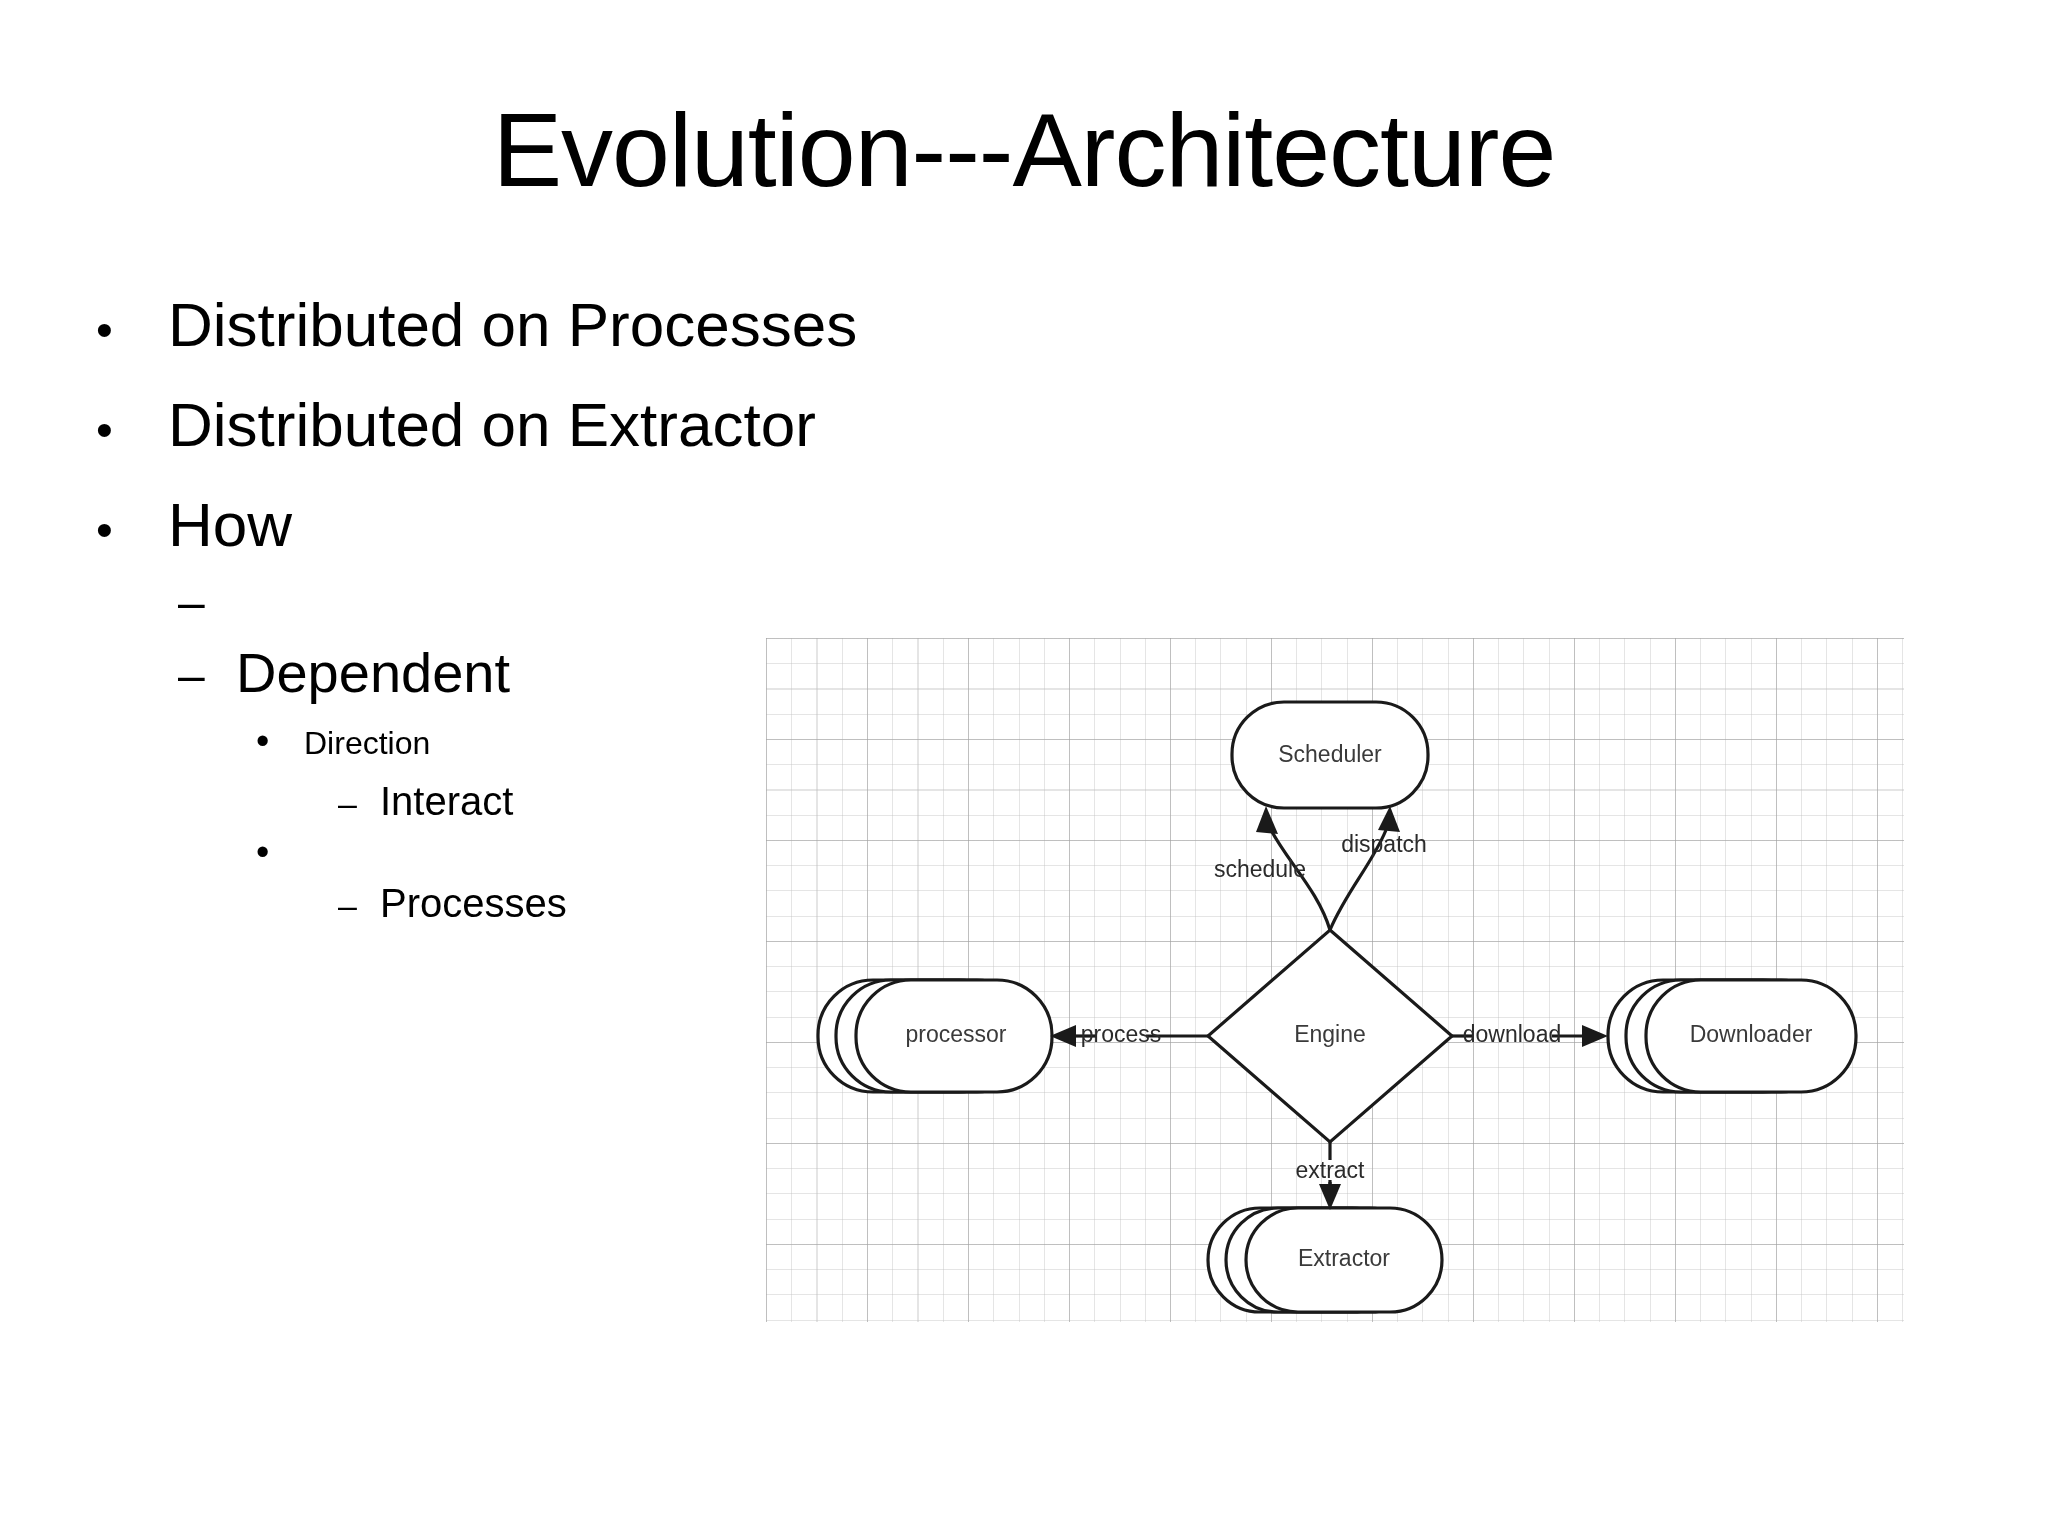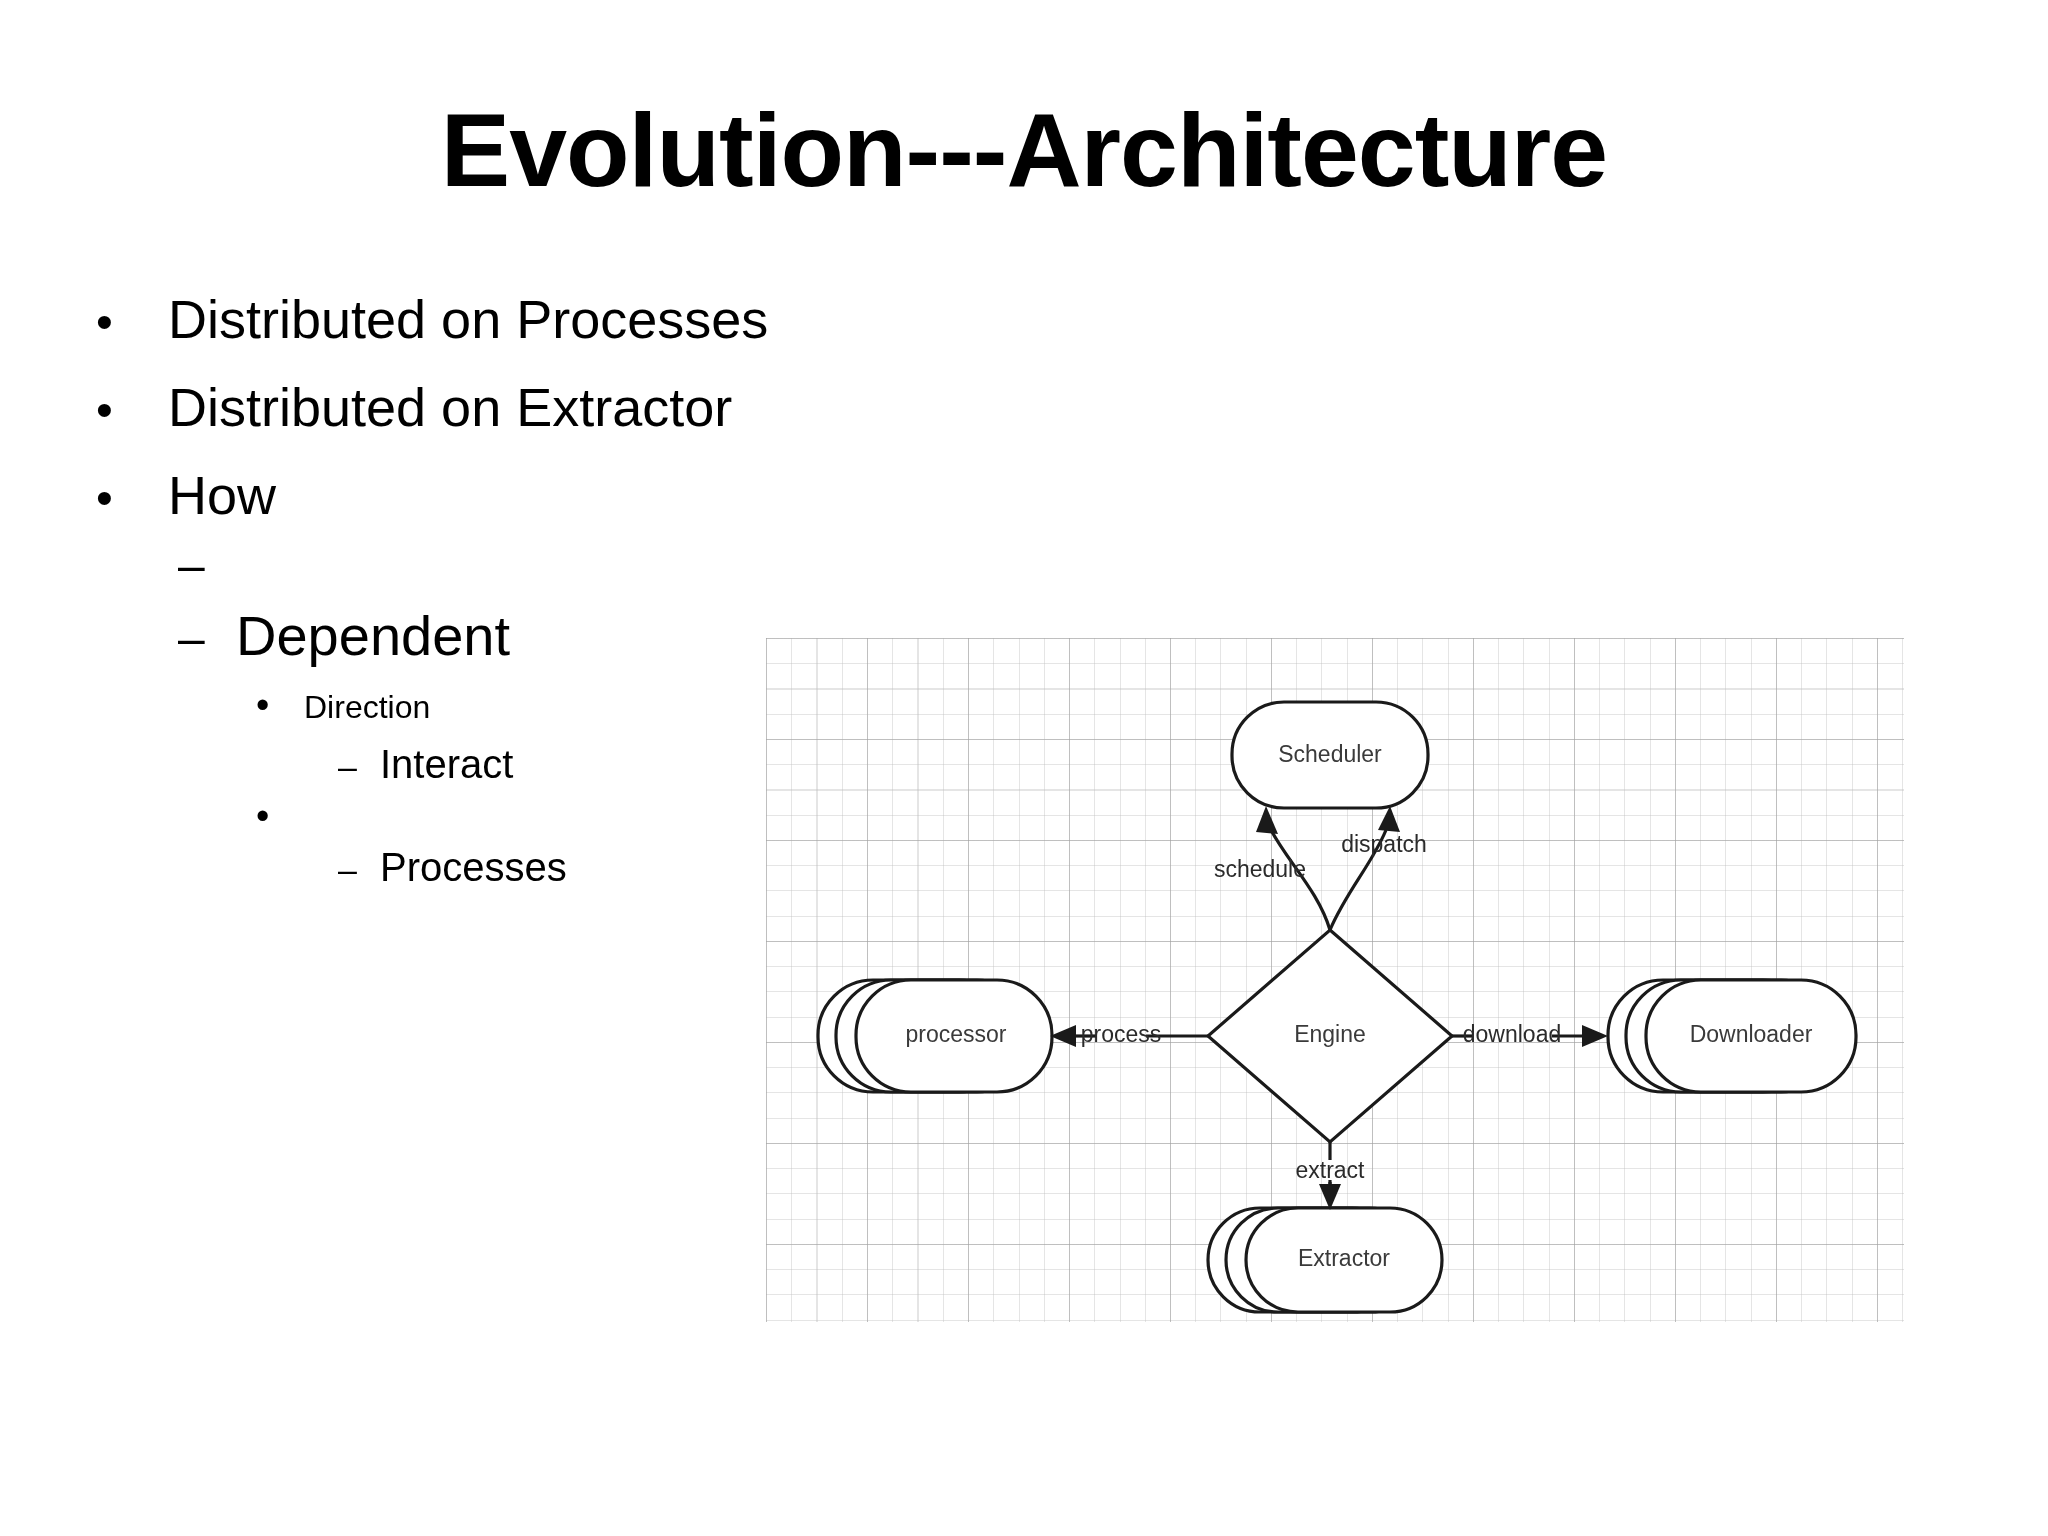--- a/index.html
+++ b/index.html
@@ -26,21 +26,21 @@
   }
 
   
   #slide-title {
     position: absolute;
     left: 0;
     top: 96px;
     width: 2048px;
     text-align: center;
     font-size: 104px;
-    font-weight: bold;
+    font-weight: normal;
     letter-spacing: -1px;
     line-height: 1.05;
     font-family: "Liberation Sans", sans-serif;
     color: #000000;
     white-space: nowrap;
   }
 
   
   #bullet-body {
     position: absolute;
@@ -73,21 +73,21 @@
   .lvl1 {
     margin-bottom: 6px;
     padding-left: 0px;
   }
   .lvl1 .bullet-mark {
     width: 72px;
     font-size: 48px;
     line-height: 1;
   }
   .lvl1 .bullet-text {
-    font-size: 54px;
+    font-size: 62px;
     line-height: 1.52;
   }
 
   
   .lvl2 {
     margin-bottom: 2px;
     padding-left: 82px;
   }
   .lvl2 .bullet-mark {
     width: 58px;

